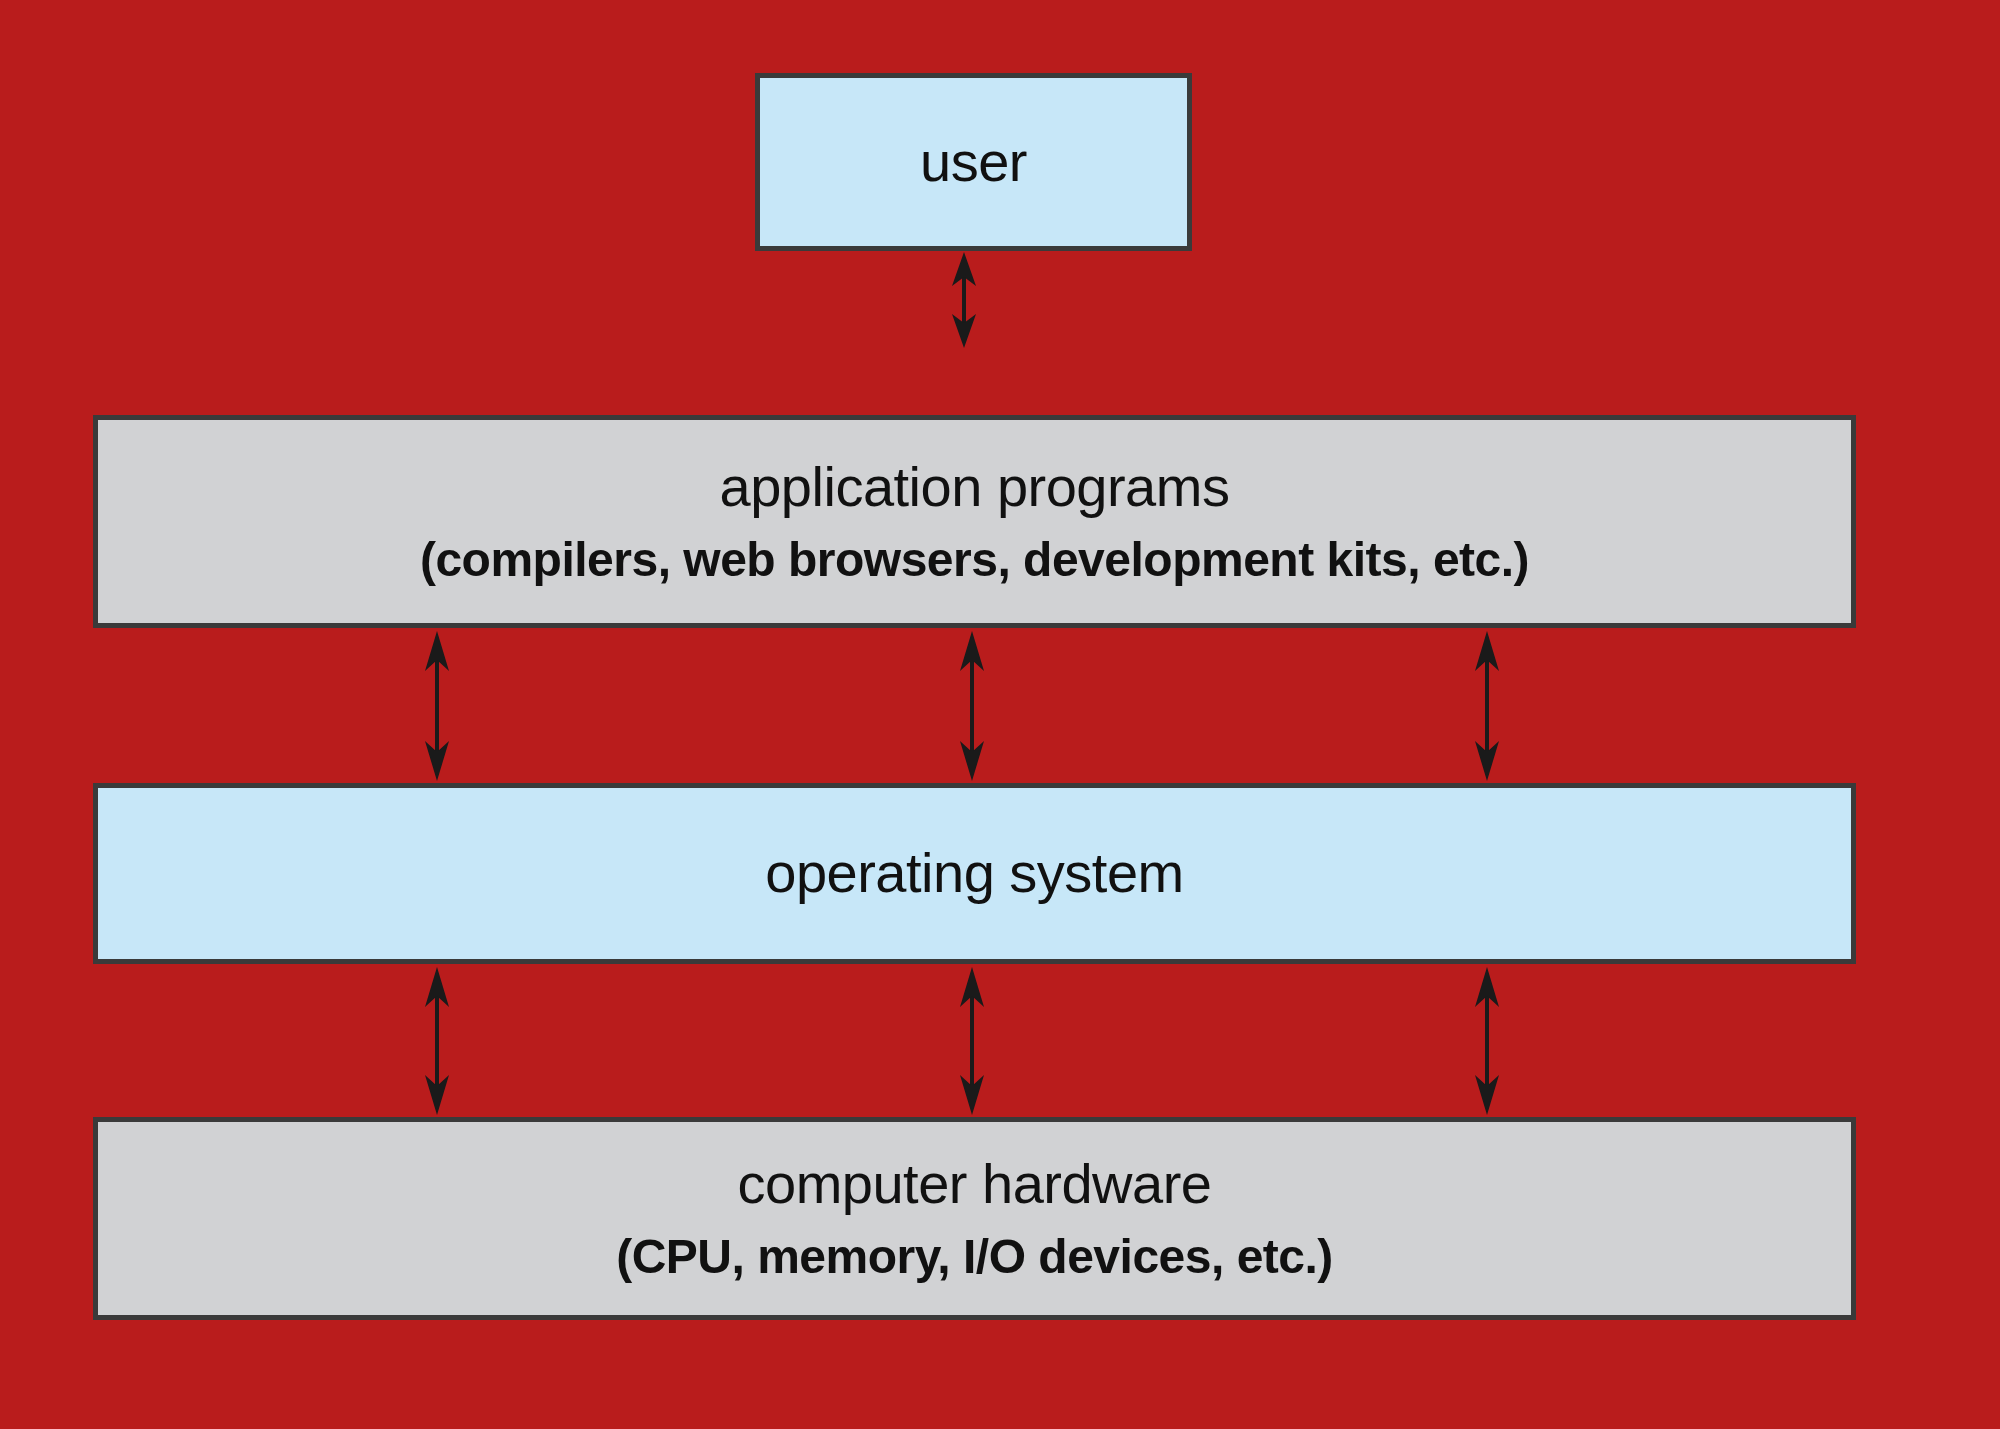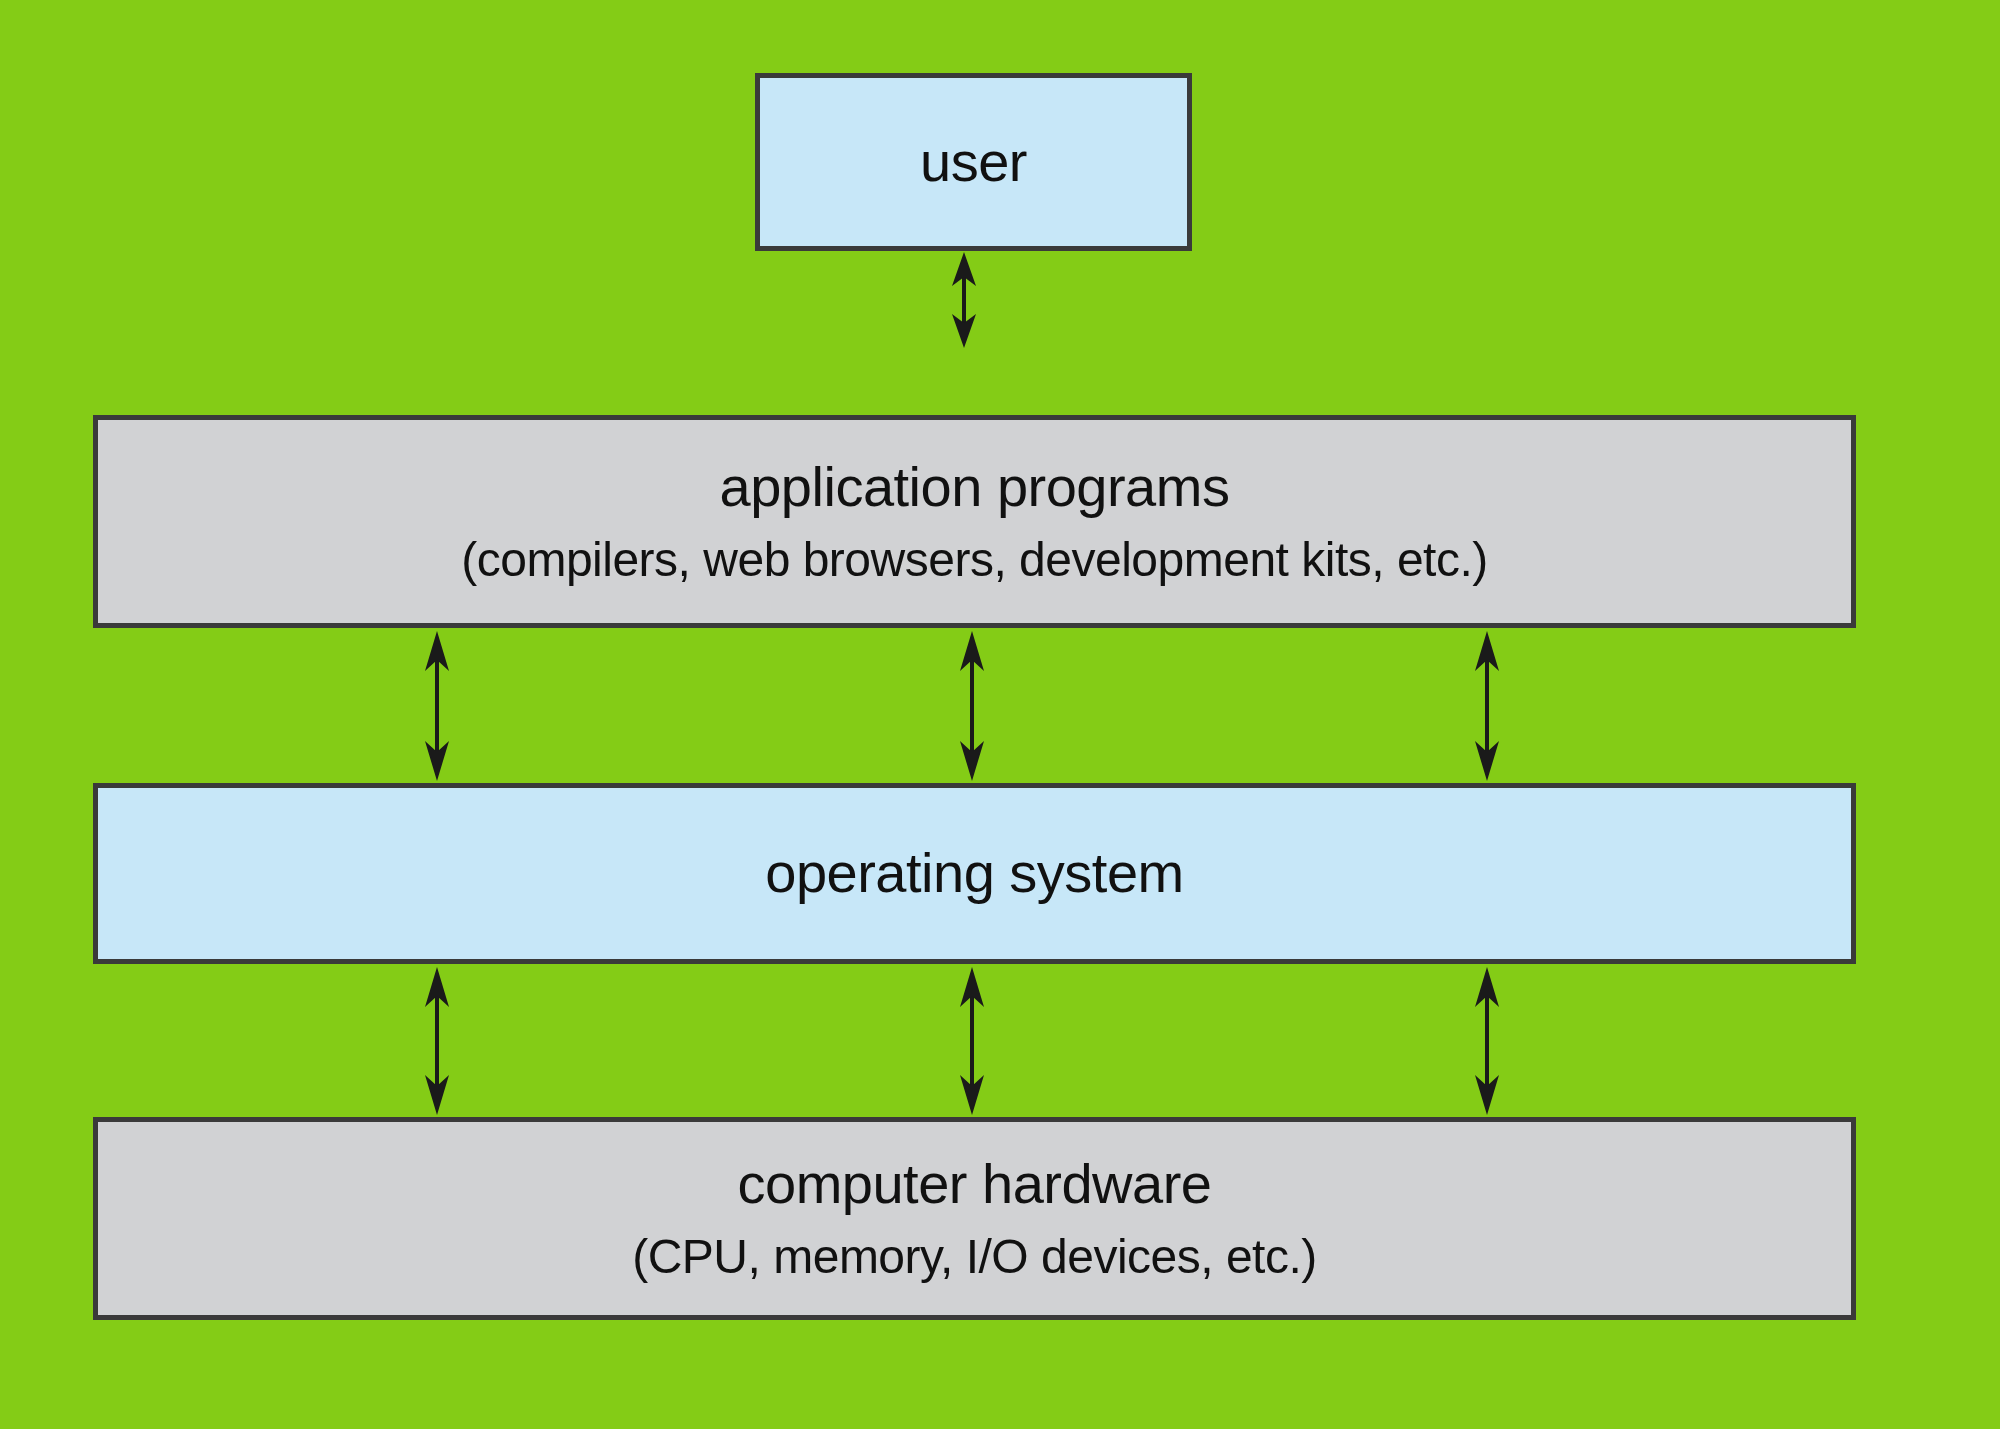--- a/index.html
+++ b/index.html
@@ -11,42 +11,42 @@
     width: 2000px;
     height: 1429px;
     font-family: "Liberation Sans", sans-serif;
     color: #1a1a1a;
     overflow: hidden;
   }
   #diagram {
     position: relative;
     width: 2000px;
     height: 1429px;
-    background: #84cc16;
+    background: #b91c1c;
   }
   .node {
     position: absolute;
     box-sizing: border-box;
     border: 5px solid #3a3a3a;
     display: flex;
     flex-direction: column;
     align-items: center;
     justify-content: center;
     text-align: center;
     line-height: 1.12;
   }
   .node .title {
     font-size: 56px;
     font-weight: 400;
     letter-spacing: -0.5px;
     color: #111111;
   }
   .node .subtitle {
     font-size: 48px;
-    font-weight: 400;
+    font-weight: 700;
     letter-spacing: -0.5px;
     color: #111111;
     margin-top: 14px;
   }
   .fill-blue { background: #c7e7f8; }
   .fill-gray { background: #d1d2d4; }
 
   
   #node-user            { left: 755px;  top: 73px;   width: 437px;  height: 178px; }
   #node-application     { left: 93px;   top: 415px;  width: 1763px; height: 213px; }

